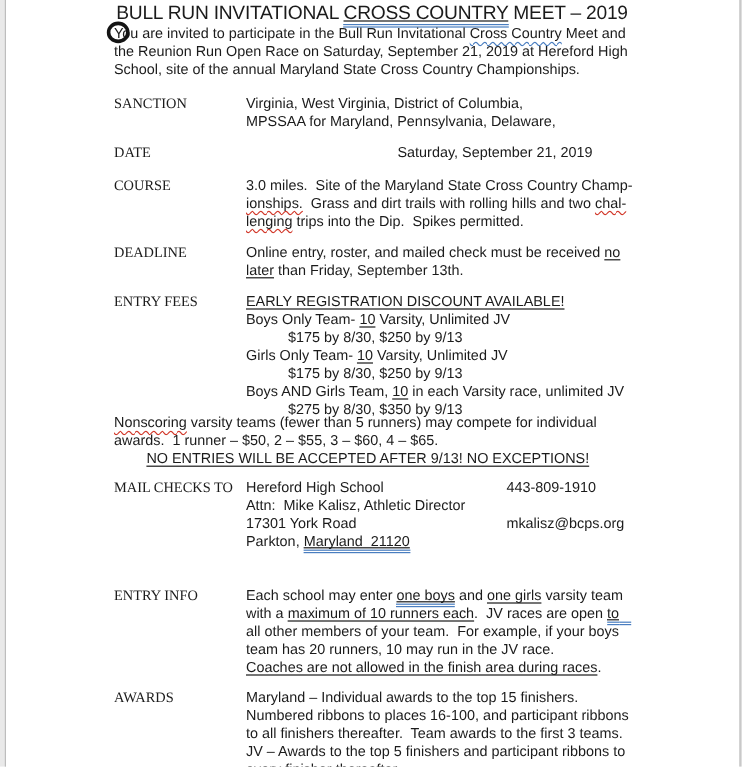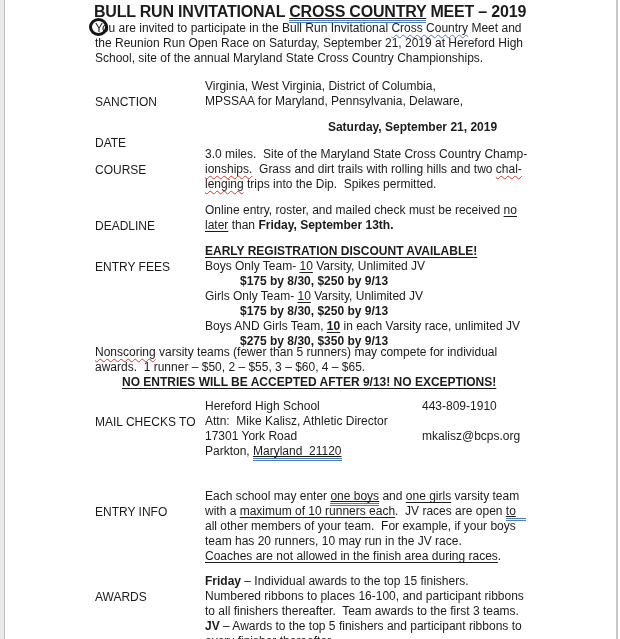--- a/index.html
+++ b/index.html
@@ -9,25 +9,25 @@
     color:#1b1b1b;
   }
   .page{position:relative;width:620px;height:639px;background:#ffffff;}
   .edge-left{position:absolute;left:0;top:0;width:4px;height:639px;background:#e9e9e9;border-right:1.5px solid #bdbdbd;}
   .edge-right{position:absolute;left:616px;top:0;width:2px;height:639px;background:#c9c9c9;}
   .circle-annot{position:absolute;left:89px;top:18px;width:13px;height:12px;border:3.5px solid #141414;border-radius:50%;z-index:5;background:transparent;}
   .doc{position:absolute;left:95px;top:0;font-size:12px;line-height:15px;}
   .block{position:relative;}
   .row{margin-left:110px;}
   .para{margin-left:0;}
-  .label{position:absolute;left:-110px;top:16px;white-space:pre;}
+  .label{position:absolute;left:-110px;top:0;white-space:pre;font-family:Liberation Serif, serif;}
   .line{white-space:pre;position:relative;}
   .title-block{width:620px;margin-left:-95px;text-align:center;font-size:16px;font-weight:bold;line-height:19px;letter-spacing:-0.2px;}
   .seg.right{position:absolute;left:217px;}
-  .b{font-weight:bold;}
+  .b{font-weight:normal;}
   .u{text-decoration:underline;text-decoration-thickness:1px;text-underline-offset:2px;text-decoration-skip-ink:none;}
   .rw{text-decoration:underline wavy #d2392b;text-decoration-thickness:1px;text-underline-offset:2px;text-decoration-skip-ink:none;text-align:right;}
   .bwav{text-decoration:underline wavy #4a7ec0;text-decoration-thickness:1px;text-underline-offset:2px;text-decoration-skip-ink:none;}
   .ubw{text-decoration:underline;text-decoration-thickness:1px;text-underline-offset:1px;text-decoration-skip-ink:none;border-bottom:3px double #4a7ec0;}
   .bwline{border-bottom:3px double #4a7ec0;}
 </style>
 </head>
 <body>
 
 <div class="page">
@@ -88,20 +88,20 @@
       <div class="block row" style="margin-top: 30px;">
         <span class="label">ENTRY INFO</span>
         <div class="line"><span class="seg">Each school may enter </span><span class="seg ubw">one boys</span><span class="seg"> and </span><span class="seg u">one girls</span><span class="seg"> varsity team</span></div>
         <div class="line"><span class="seg">with a </span><span class="seg u">maximum of 10 runners each</span><span class="seg">.  JV races are open </span><span class="seg ubw">to</span><span class="seg bwline">   </span></div>
         <div class="line"><span class="seg">all other members of your team.  For example, if your boys</span></div>
         <div class="line"><span class="seg">team has 20 runners, 10 may run in the JV race.</span></div>
         <div class="line"><span class="seg u">Coaches are not allowed in the finish area during races</span><span class="seg">.</span></div>
       </div>
       <div class="block row" style="margin-top: 10px;">
         <span class="label">AWARDS</span>
-        <div class="line"><span class="seg b">Friday</span><span class="seg"> – Individual awards to the top 15 finishers.</span></div>
+        <div class="line"><span class="seg b">Maryland</span><span class="seg"> – Individual awards to the top 15 finishers.</span></div>
         <div class="line"><span class="seg">Numbered ribbons to places 16-100, and participant ribbons</span></div>
         <div class="line"><span class="seg">to all finishers thereafter.  Team awards to the first 3 teams.</span></div>
         <div class="line"><span class="seg b">JV</span><span class="seg"> – Awards to the top 5 finishers and participant ribbons to</span></div>
         <div class="line"><span class="seg">every finisher thereafter.</span></div>
       </div>
     </div>
 </div>
 
 </body></html>

